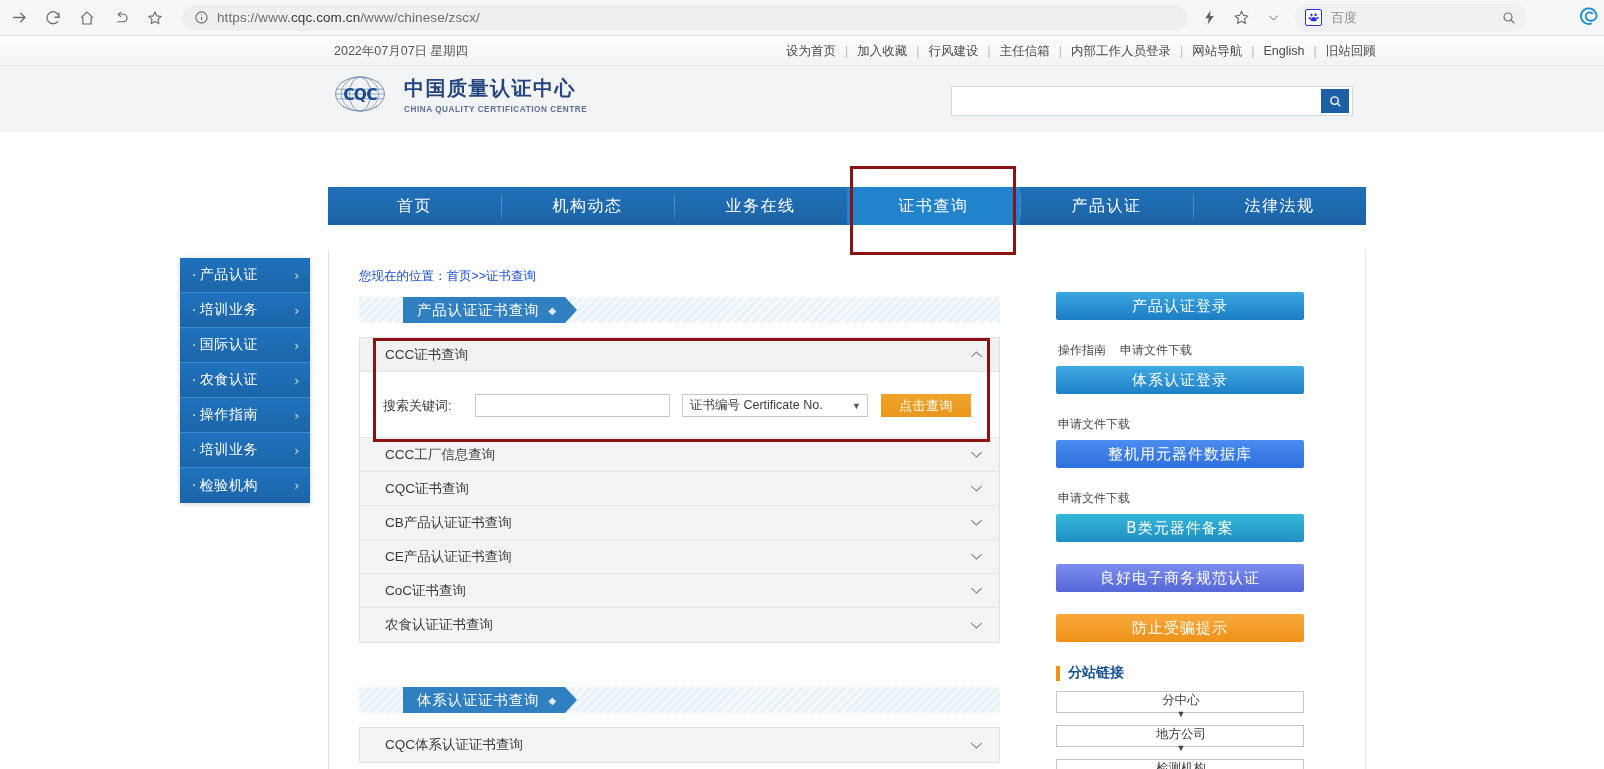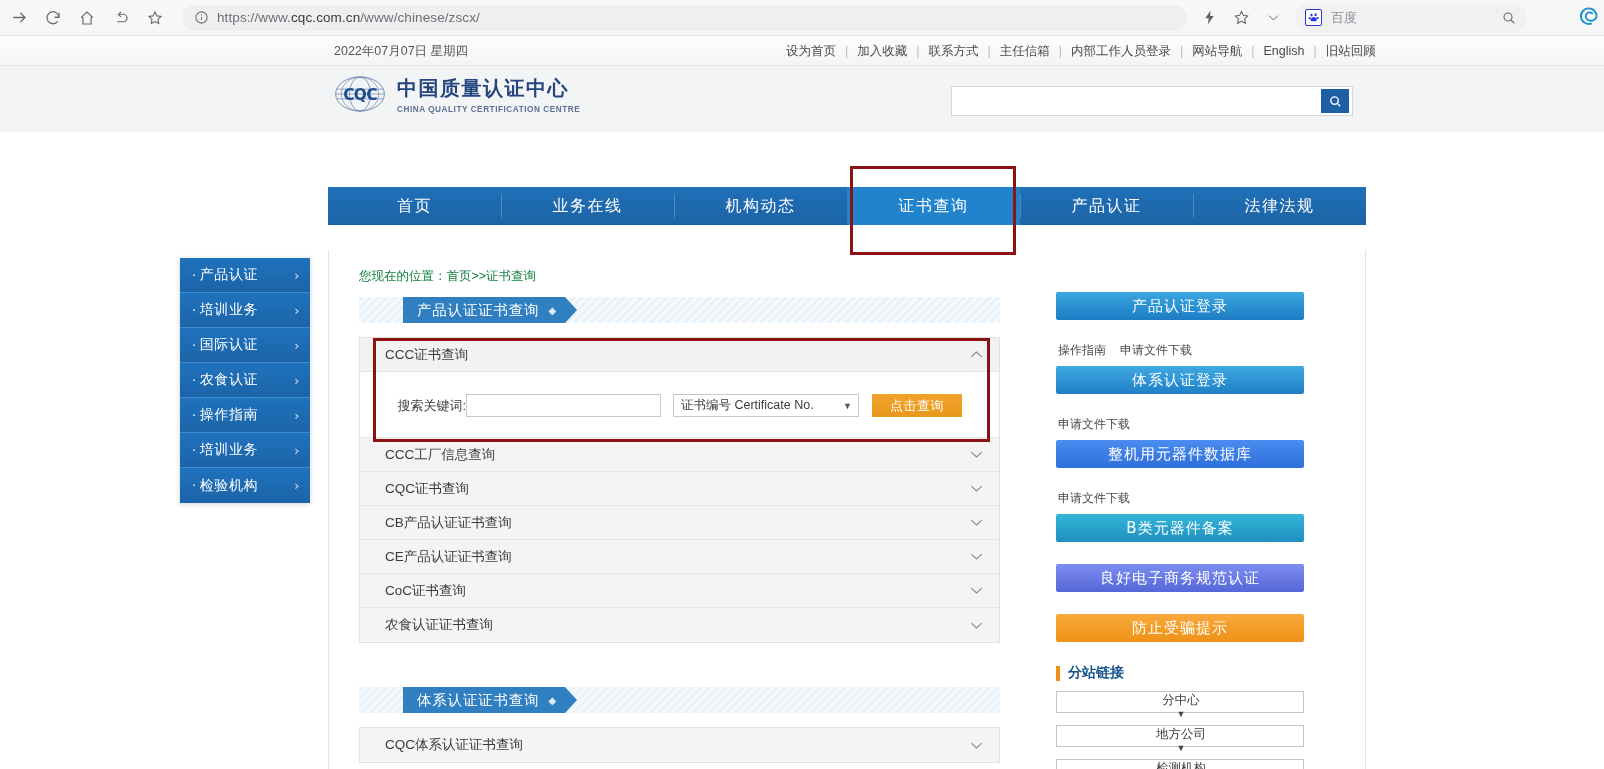--- a/index.html
+++ b/index.html
@@ -103,21 +103,21 @@
   }
   .logo-block {
     position: absolute; left: 334px; top: 8px;
     display: flex; align-items: center;
   }
   .globe {
     width: 52px; height: 40px;
     position: relative; flex: 0 0 auto;
   }
   .globe svg { display:block; }
-  .logo-texts { margin-left: 11px; }
+  .logo-texts { margin-left: 18px; }
   .logo-cn { font-size: 20px; color: #24457e; letter-spacing: 1.5px; font-weight: 700;
              font-family: "DejaVu Sans", "Liberation Sans", sans-serif; }
   .logo-en { font-size: 8.2px; color: #5e7096; letter-spacing: .55px; margin-top: 3px; font-weight:700; }
 
   .site-search {
     position: absolute; left: 951px; top: 20px;
     width: 402px; height: 30px;
     background: #ffffff; border: 1px solid #d3d8de;
     display: flex; align-items: center;
   }
@@ -190,21 +190,21 @@
     font-family: "DejaVu Sans", "Liberation Sans", sans-serif;
   }
   .leftnav-item:last-child { border-bottom: none; }
   .ln-dot { margin-right: 3px; font-size: 13px; }
   .ln-label { flex: 1; }
   .ln-arrow { font-size: 13px; color: #cfe3f5; }
 
   
   .breadcrumb {
     position: absolute; left: 30px; top: 18px;
-    font-size: 12.5px; color: #15803d;
+    font-size: 12.5px; color: #1d4ed8;
   }
 
   
   .sec-head {
     position: absolute; left: 30px;
     width: 641px; height: 26px;
     background: repeating-linear-gradient(
       -45deg, #eaf2f9 0px, #eaf2f9 3px, #f6fafd 3px, #f6fafd 6px);
     display: flex; align-items: center; padding-left: 44px;
   }
@@ -243,21 +243,21 @@
   .acc-row:last-child { border-bottom: none; }
   .acc-row.open { background: #f2f2f2; }
   .chev { color: #8b8b8b; font-size: 13px; line-height: 1; }
 
   .acc-body {
     background: #ffffff;
     border-bottom: 1px solid #e6e6e6;
     padding: 22px 0 20px 0;
     display: flex; align-items: center;
   }
-  .acc-body-label { margin-left: 14px; font-size: 13px; color: #3b3b3b; width: 92px; text-align: right; }
+  .acc-body-label { margin-left: 23px; font-size: 13px; color: #3b3b3b; width: 92px; }
   .kw-input {
     width: 195px; height: 23px;
     border: 1px solid #c8c8c8; background: #fff;
     outline: none; padding: 0 6px; font-size: 13px;
     font-family: "Liberation Sans", sans-serif;
   }
   .kw-select {
     margin-left: 12px;
     width: 186px; height: 23px;
     border: 1px solid #c8c8c8; background: #fff;
@@ -416,21 +416,21 @@
 
 <div class="page">
 
   <div class="util-strip">
     <div class="util-date">2022年07月07日  星期四</div>
     <div class="util-links">
       <a>设为首页</a>
       <span class="util-sep">|</span>
       <a>加入收藏</a>
       <span class="util-sep">|</span>
-      <a>联系方式</a>
+      <a>行风建设</a>
       <span class="util-sep">|</span>
       <a>主任信箱</a>
       <span class="util-sep">|</span>
       <a>内部工作人员登录</a>
       <span class="util-sep">|</span>
       <a>网站导航</a>
       <span class="util-sep">|</span>
       <a>English</a>
       <span class="util-sep">|</span>
       <a>旧站回顾</a>
@@ -460,22 +460,22 @@
         <svg width="15" height="15" viewBox="0 0 24 24" fill="none" stroke="#ffffff" stroke-width="2.2">
             <circle cx="10.5" cy="10.5" r="6"></circle>
             <path d="M15 15l4.5 4.5"></path>
           </svg>
       </button>
     </div>
   </div>
 
   <div class="mainnav">
     <div class="nav-item">首页</div>
+    <div class="nav-item">机构动态</div>
     <div class="nav-item">业务在线</div>
-    <div class="nav-item">机构动态</div>
     <div class="nav-item active">证书查询</div>
     <div class="nav-item">产品认证</div>
     <div class="nav-item">法律法规</div>
   </div>
 
   <div class="annot annot-nav"></div>
 
   <div class="leftnav">
     <div class="leftnav-item">
       <span class="ln-dot">·</span>

